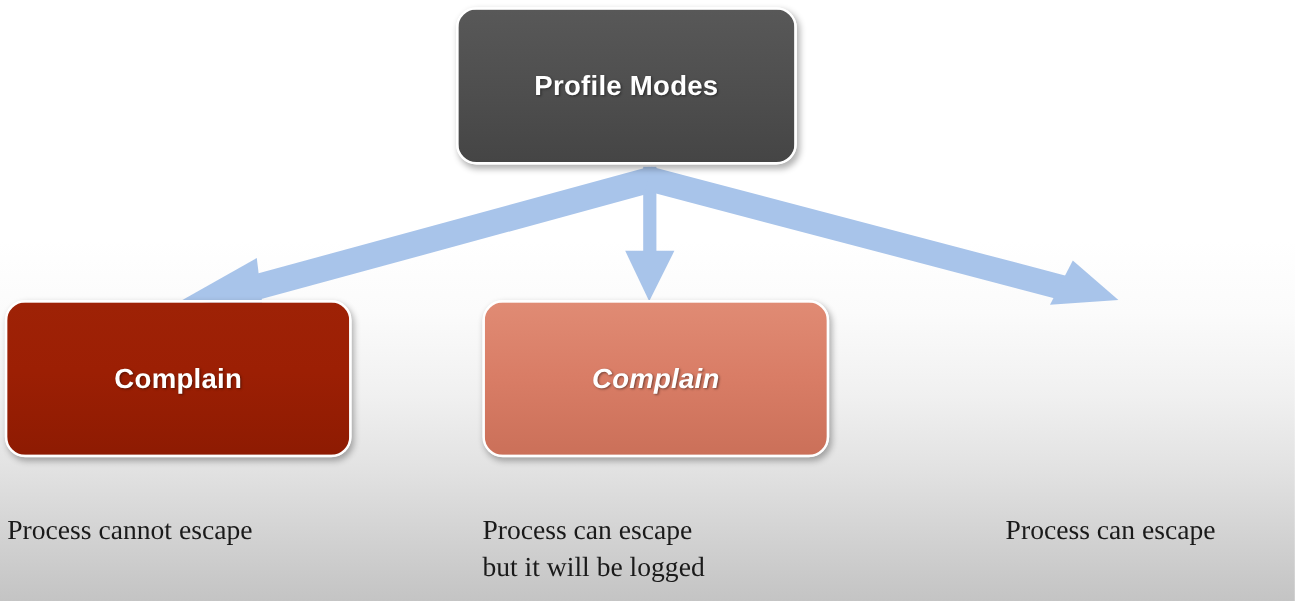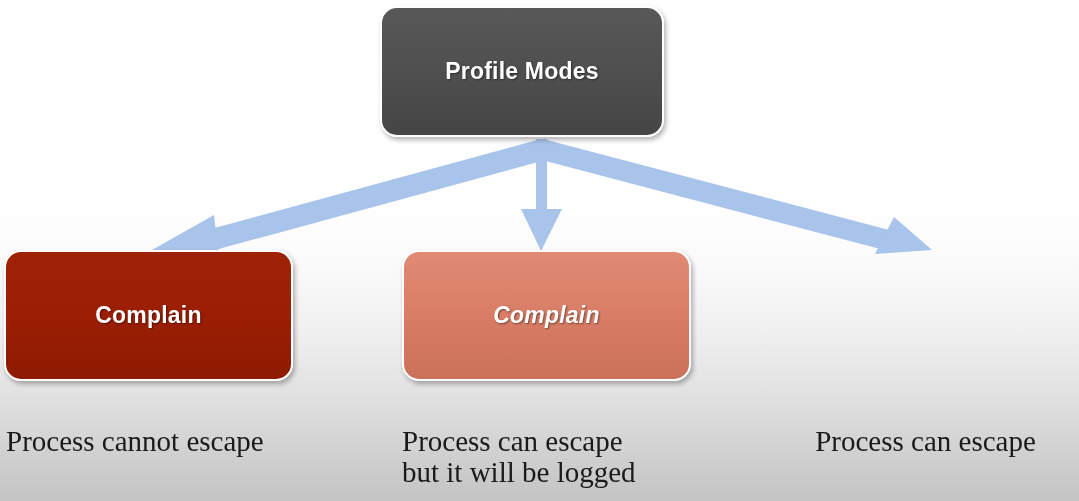--- a/index.html
+++ b/index.html
@@ -91,21 +91,21 @@
     top: 250px;
     width: 281px;
     height: 131px;
     background: linear-gradient(to bottom, #abc6c8 0%, #a2c0c2 48%, #99b8ba 100%);
   }
 
   
   .caption {
     position: absolute;
     font-family: "Liberation Serif", serif;
-    font-size: 29px;
+    font-size: 23px;
     line-height: 31px;
     color: #1a1a1a;
     white-space: pre-line;
     user-select: none;
   }
   #caption-enforce   { left: 6px;   top: 426px; width: 330px; text-align: left; }
   #caption-complain  { left: 402px; top: 426px; width: 300px; text-align: left; }
   #caption-unconfined{ left: 785px; top: 426px; width: 281px; text-align: center; }
 </style>
 </head>

